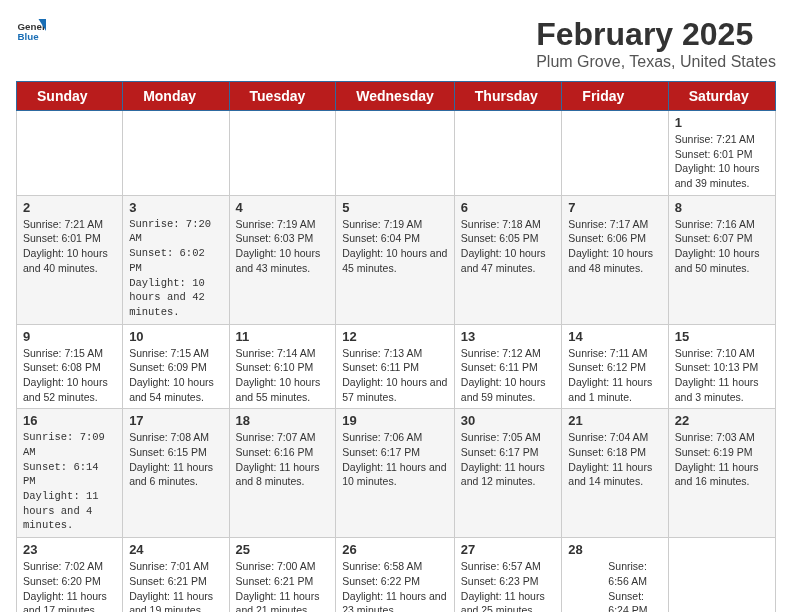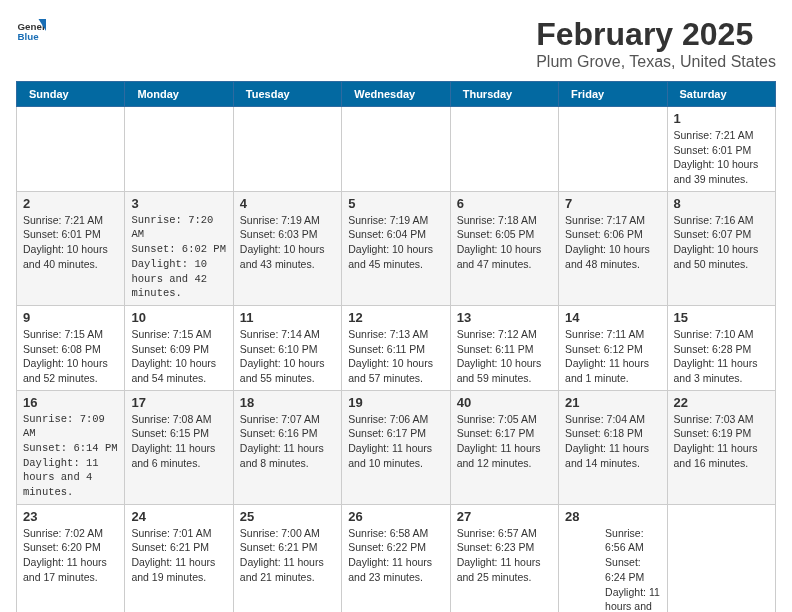--- a/index.html
+++ b/index.html
@@ -36,25 +36,25 @@
       font-size: 16px;
       font-weight: normal;
       color: #555;
     }
     .calendar {
       width: 100%;
       border-collapse: collapse;
       border: 1px solid #ccc;
     }
     .calendar th {
-      background-color: #0369a1;
+      background-color: #b91c1c;
       color: #fff;
-      font-size: 11px;
+      font-size: 14px;
       font-weight: bold;
-      padding: 6px 12px;
+      padding: 6px 20px;
       text-align: left;
       border: 1px solid #2e6aa0;
     }
     .calendar td {
       vertical-align: top;
       border: 1px solid #ccc;
       padding: 4px 6px;
       width: 108px;
       min-height: 80px;
       font-size: 11px;
@@ -204,21 +204,21 @@
         </td>
         <td>
           <span class="day-number">14</span>
           <div class="day-info" style="white-space: pre-line;">Sunrise: 7:11 AM
 Sunset: 6:12 PM
 Daylight: 11 hours and 1 minute.</div>
         </td>
         <td>
           <span class="day-number">15</span>
           <div class="day-info" style="white-space: pre-line;">Sunrise: 7:10 AM
-Sunset: 6:28 PM
+Sunset: 10:13 PM
 Daylight: 11 hours and 3 minutes.</div>
         </td>
       </tr>
       <tr>
         <td>
           <span class="day-number">16</span>
           <div class="day-info" style="white-space: pre-line; font-family: Liberation Mono, monospace;">Sunrise: 7:09 AM
 Sunset: 6:14 PM
 Daylight: 11 hours and 4 minutes.</div>
         </td>
@@ -234,21 +234,21 @@
 Sunset: 6:16 PM
 Daylight: 11 hours and 8 minutes.</div>
         </td>
         <td>
           <span class="day-number">19</span>
           <div class="day-info" style="white-space: pre-line;">Sunrise: 7:06 AM
 Sunset: 6:17 PM
 Daylight: 11 hours and 10 minutes.</div>
         </td>
         <td>
-          <span class="day-number">40</span>
+          <span class="day-number">30</span>
           <div class="day-info" style="white-space: pre-line;">Sunrise: 7:05 AM
 Sunset: 6:17 PM
 Daylight: 11 hours and 12 minutes.</div>
         </td>
         <td>
           <span class="day-number">21</span>
           <div class="day-info" style="white-space: pre-line;">Sunrise: 7:04 AM
 Sunset: 6:18 PM
 Daylight: 11 hours and 14 minutes.</div>
         </td>

